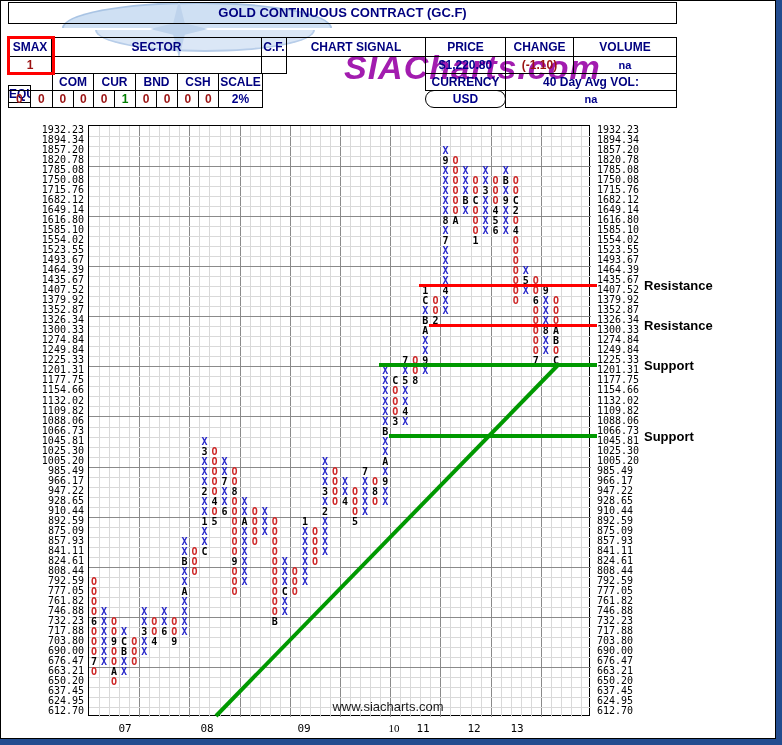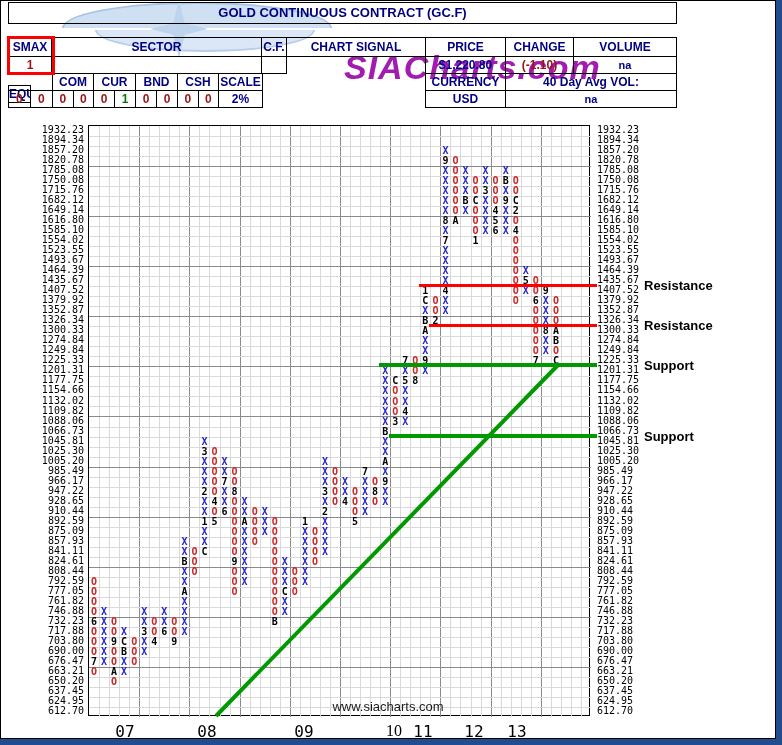--- a/index.html
+++ b/index.html
@@ -33,21 +33,21 @@
   .val-navy{color:#00008b;}
   .redbox{position:absolute;border:3px solid #ff0000;background:transparent;}
   
   .plot{position:absolute;border:1px solid #000;background:#fff;}
   .gridline{position:absolute;background:#d9d9d9;}
   .gridline.bold{background:#8a8a8a;}
   .pricelabel{position:absolute;height:10px;line-height:10px;font-family:"DejaVu Sans Mono",monospace;
               font-size:10px;color:#000;white-space:nowrap;}
   .pl-left{width:62px;text-align:right;}
   .pl-right{text-align:left;}
-  .yearlabel{position:absolute;font-family:"DejaVu Sans Mono",monospace;font-size:16px;color:#000;
+  .yearlabel{position:absolute;font-family:"DejaVu Sans Mono",monospace;font-size:11px;color:#000;
              transform:translateX(-50%);}
   .sym{position:absolute;width:12px;height:10px;line-height:10px;text-align:center;
        font-family:"DejaVu Sans Mono",monospace;font-size:10px;font-weight:bold;
        transform:translate(-50%,-50%);}
   .sym.x{color:#2626c9;}
   .sym.o{color:#cd2727;}
   .sym.m{color:#000000;}
   .srline{position:absolute;}
   .annot{position:absolute;font-size:13px;font-weight:bold;color:#000;white-space:nowrap;
          transform:translateY(-50%);}
@@ -94,21 +94,21 @@
     <div class="cell hdr" style="left:44px;top:36px;width:42px;height:18px;line-height:16px;">COM</div>
     <div class="cell hdr" style="left:85px;top:36px;width:43px;height:18px;line-height:16px;">CUR</div>
     <div class="cell hdr" style="left:127px;top:36px;width:43px;height:18px;line-height:16px;">BND</div>
     <div class="cell hdr" style="left:169px;top:36px;width:42px;height:18px;line-height:16px;">CSH</div>
     <div class="cell hdr" style="left:210px;top:36px;width:45px;height:18px;line-height:16px;">SCALE</div>
     <div class="cell hdr" style="left:417px;top:36px;width:81px;height:18px;line-height:16px;">CURRENCY</div>
     <div class="cell hdr" style="left:497px;top:36px;width:172px;height:18px;line-height:16px;">40 Day Avg VOL:</div>
 
     <div id="flag-row"></div>
     <div class="cell hdr val-navy" style="left:210px;top:53px;width:45px;height:18px;line-height:16px;">2%</div>
-    <div class="cell hdr val-navy" style="left:417px;top:53px;width:81px;height:18px;line-height:16px;">USD</div>
+    <div class="cell hdr val-navy" style="left:417px;top:53px;width:81px;height:18px;line-height:16px;border-radius:9px;">USD</div>
     <div class="cell small val-navy" style="left:497px;top:53px;width:172px;height:18px;line-height:16px;">na</div>
   <div class="cell hdr val-red" style="left: 0px; top: 53px; width: 22.5px; height: 18px; line-height: 16px;">0</div>
       <div class="cell hdr val-red" style="left: 21.5px; top: 53px; width: 23.5px; height: 18px; line-height: 16px;">0</div>
       <div class="cell hdr val-red" style="left: 44px; top: 53px; width: 21.5px; height: 18px; line-height: 16px;">0</div>
       <div class="cell hdr val-red" style="left: 64.5px; top: 53px; width: 21.5px; height: 18px; line-height: 16px;">0</div>
       <div class="cell hdr val-red" style="left: 85px; top: 53px; width: 22px; height: 18px; line-height: 16px;">0</div>
       <div class="cell hdr val-green" style="left: 106px; top: 53px; width: 22px; height: 18px; line-height: 16px;">1</div>
       <div class="cell hdr val-red" style="left: 127px; top: 53px; width: 22px; height: 18px; line-height: 16px;">0</div>
       <div class="cell hdr val-red" style="left: 148px; top: 53px; width: 22px; height: 18px; line-height: 16px;">0</div>
       <div class="cell hdr val-red" style="left: 169px; top: 53px; width: 21.5px; height: 18px; line-height: 16px;">0</div>

